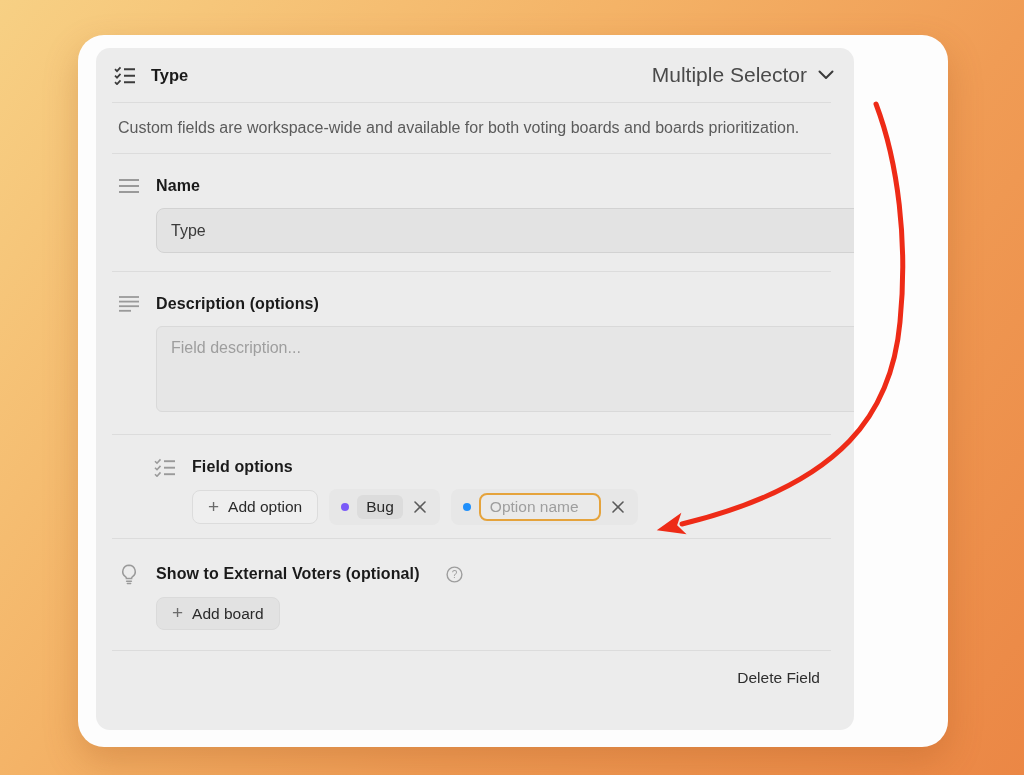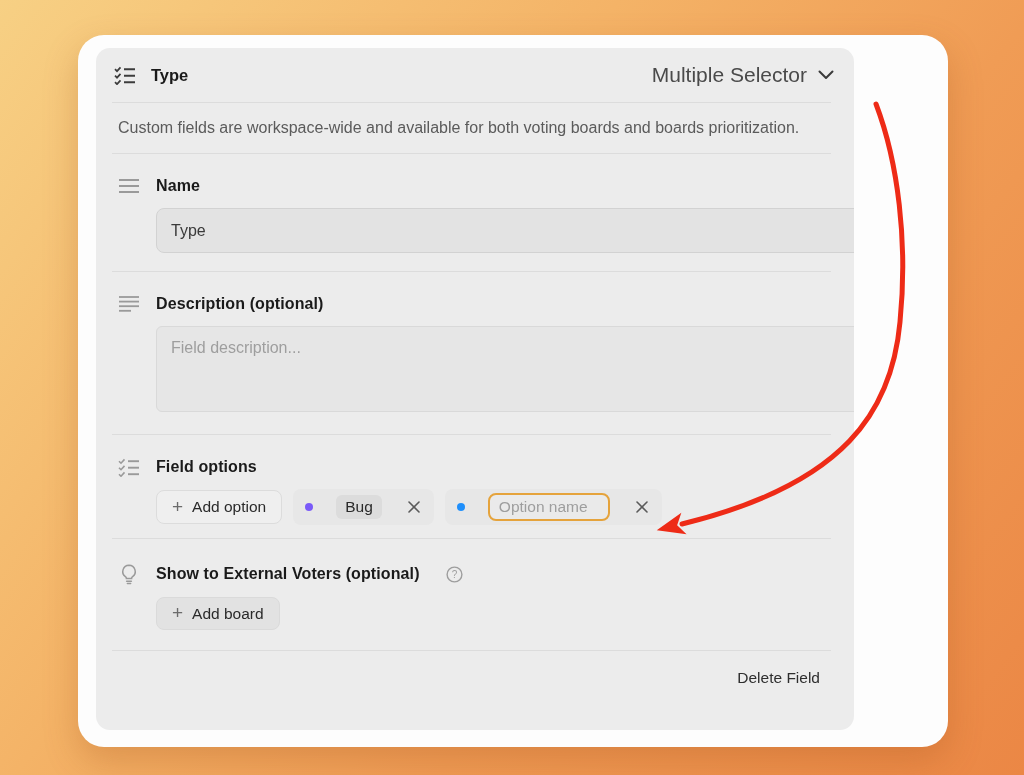--- a/index.html
+++ b/index.html
@@ -20,21 +20,21 @@
     color:#191919;
   }
   .divider{height:1px;background:#dcdcdc;margin:0 23px 0 16px;}
   .hdr{height:54px;display:flex;align-items:center;padding:0 20px 0 18px;}
   .hdr-title{font-size:16.5px;font-weight:700;margin-left:15px;color:#1a1a1a;}
   .hdr-right{margin-left:auto;display:flex;align-items:center;gap:11px;cursor:pointer;}
   .hdr-right .sel-label{font-size:21px;color:#4a4a4a;}
   .desc{margin:13px 23px 13px 22px;width:700px;font-size:16px;line-height:24px;color:#5b5b5b;}
   .sec{padding:20px 36px 18px 22px;}
   .sec-desc{padding:20px 23px 22px 22px;}
-  .sec-opts{padding:20px 23px 13px 22px;}
+  .sec-opts{padding:20px 23px 13px 22px;margin-left:36px;}
   .sec-voters{padding:24px 15px 20px 22px;}
   .label-row{display:flex;align-items:center;gap:16px;height:24px;}
   .icon-box{width:22px;display:flex;align-items:center;justify-content:center;color:#9a9a9a;flex:none;}
   .icon-dark{color:#3c3c3c;}
   .sec-label{font-size:16px;font-weight:700;color:#1a1a1a;letter-spacing:.1px;}
   .text-input{
     display:block;margin:10px 0 0 38px;width:752px;height:45px;
     background:#e3e3e3;border:1px solid #d2d2d2;border-radius:8px;
     padding:0 14px;font-family:"Liberation Sans",sans-serif;font-size:16px;color:#3a3a3a;outline:none;
   }
@@ -48,21 +48,21 @@
   .btn{
     display:inline-flex;align-items:center;gap:9px;cursor:pointer;
     background:#efefef;border:1px solid #dcdcdc;border-radius:8px;
     height:34px;padding:0 15px;font-family:"Liberation Sans",sans-serif;
     font-size:15.5px;color:#2a2a2a;
   }
   .btn .plus{font-size:19px;font-weight:400;color:#6b6b6b;line-height:1;margin-top:-2px;}
   .btn-board{background:#e2e2e2;border:1px solid #dadada;height:33px;margin:12px 0 0 38px;}
   .chip{
     display:inline-flex;align-items:center;height:36px;
-    background:#e7e7e7;border-radius:8px;padding:0 11px 0 12px;gap:23px;
+    background:#e7e7e7;border-radius:8px;padding:0 11px 0 12px;gap:8px;
   }
   .dot{width:8px;height:8px;border-radius:50%;flex:none;}
   .dot-purple{background:#7a5af8;}
   .dot-blue{background:#1f8ffb;}
   .chip-name{
     background:#dcdcdc;border-radius:6px;padding:3px 9px;
     font-size:15.5px;color:#2a2a2a;
   }
   .opt-input{
     width:122px;height:28px;background:#eaeaea;
@@ -125,21 +125,21 @@
     <div class="sec-desc">
       <div class="label-row">
         <span class="icon-box">
           <svg width="20" height="18" viewBox="0 0 20 18" stroke="currentColor" stroke-width="1.8">
             <line x1="0" y1="2" x2="20" y2="2"></line>
               <line x1="0" y1="6.6" x2="20" y2="6.6"></line>
             <line x1="0" y1="11.2" x2="20" y2="11.2"></line>
               <line x1="0" y1="15.8" x2="12" y2="15.8"></line>
           </svg>
         </span>
-        <span class="sec-label">Description (optional)</span>
+        <span class="sec-label">Description (options)</span>
       </div>
       <textarea class="textarea" placeholder="Field description..." style=""></textarea>
     </div>
     <div class="divider"></div>
 
     <div class="sec-opts">
       <div class="label-row">
         <span class="icon-box">
           <svg width="22" height="19" viewBox="0 0 22 19" fill="none" stroke="currentColor">
             <polyline points="1,3.2 3,5.2 6.5,1.4" stroke-width="1.6"></polyline>

